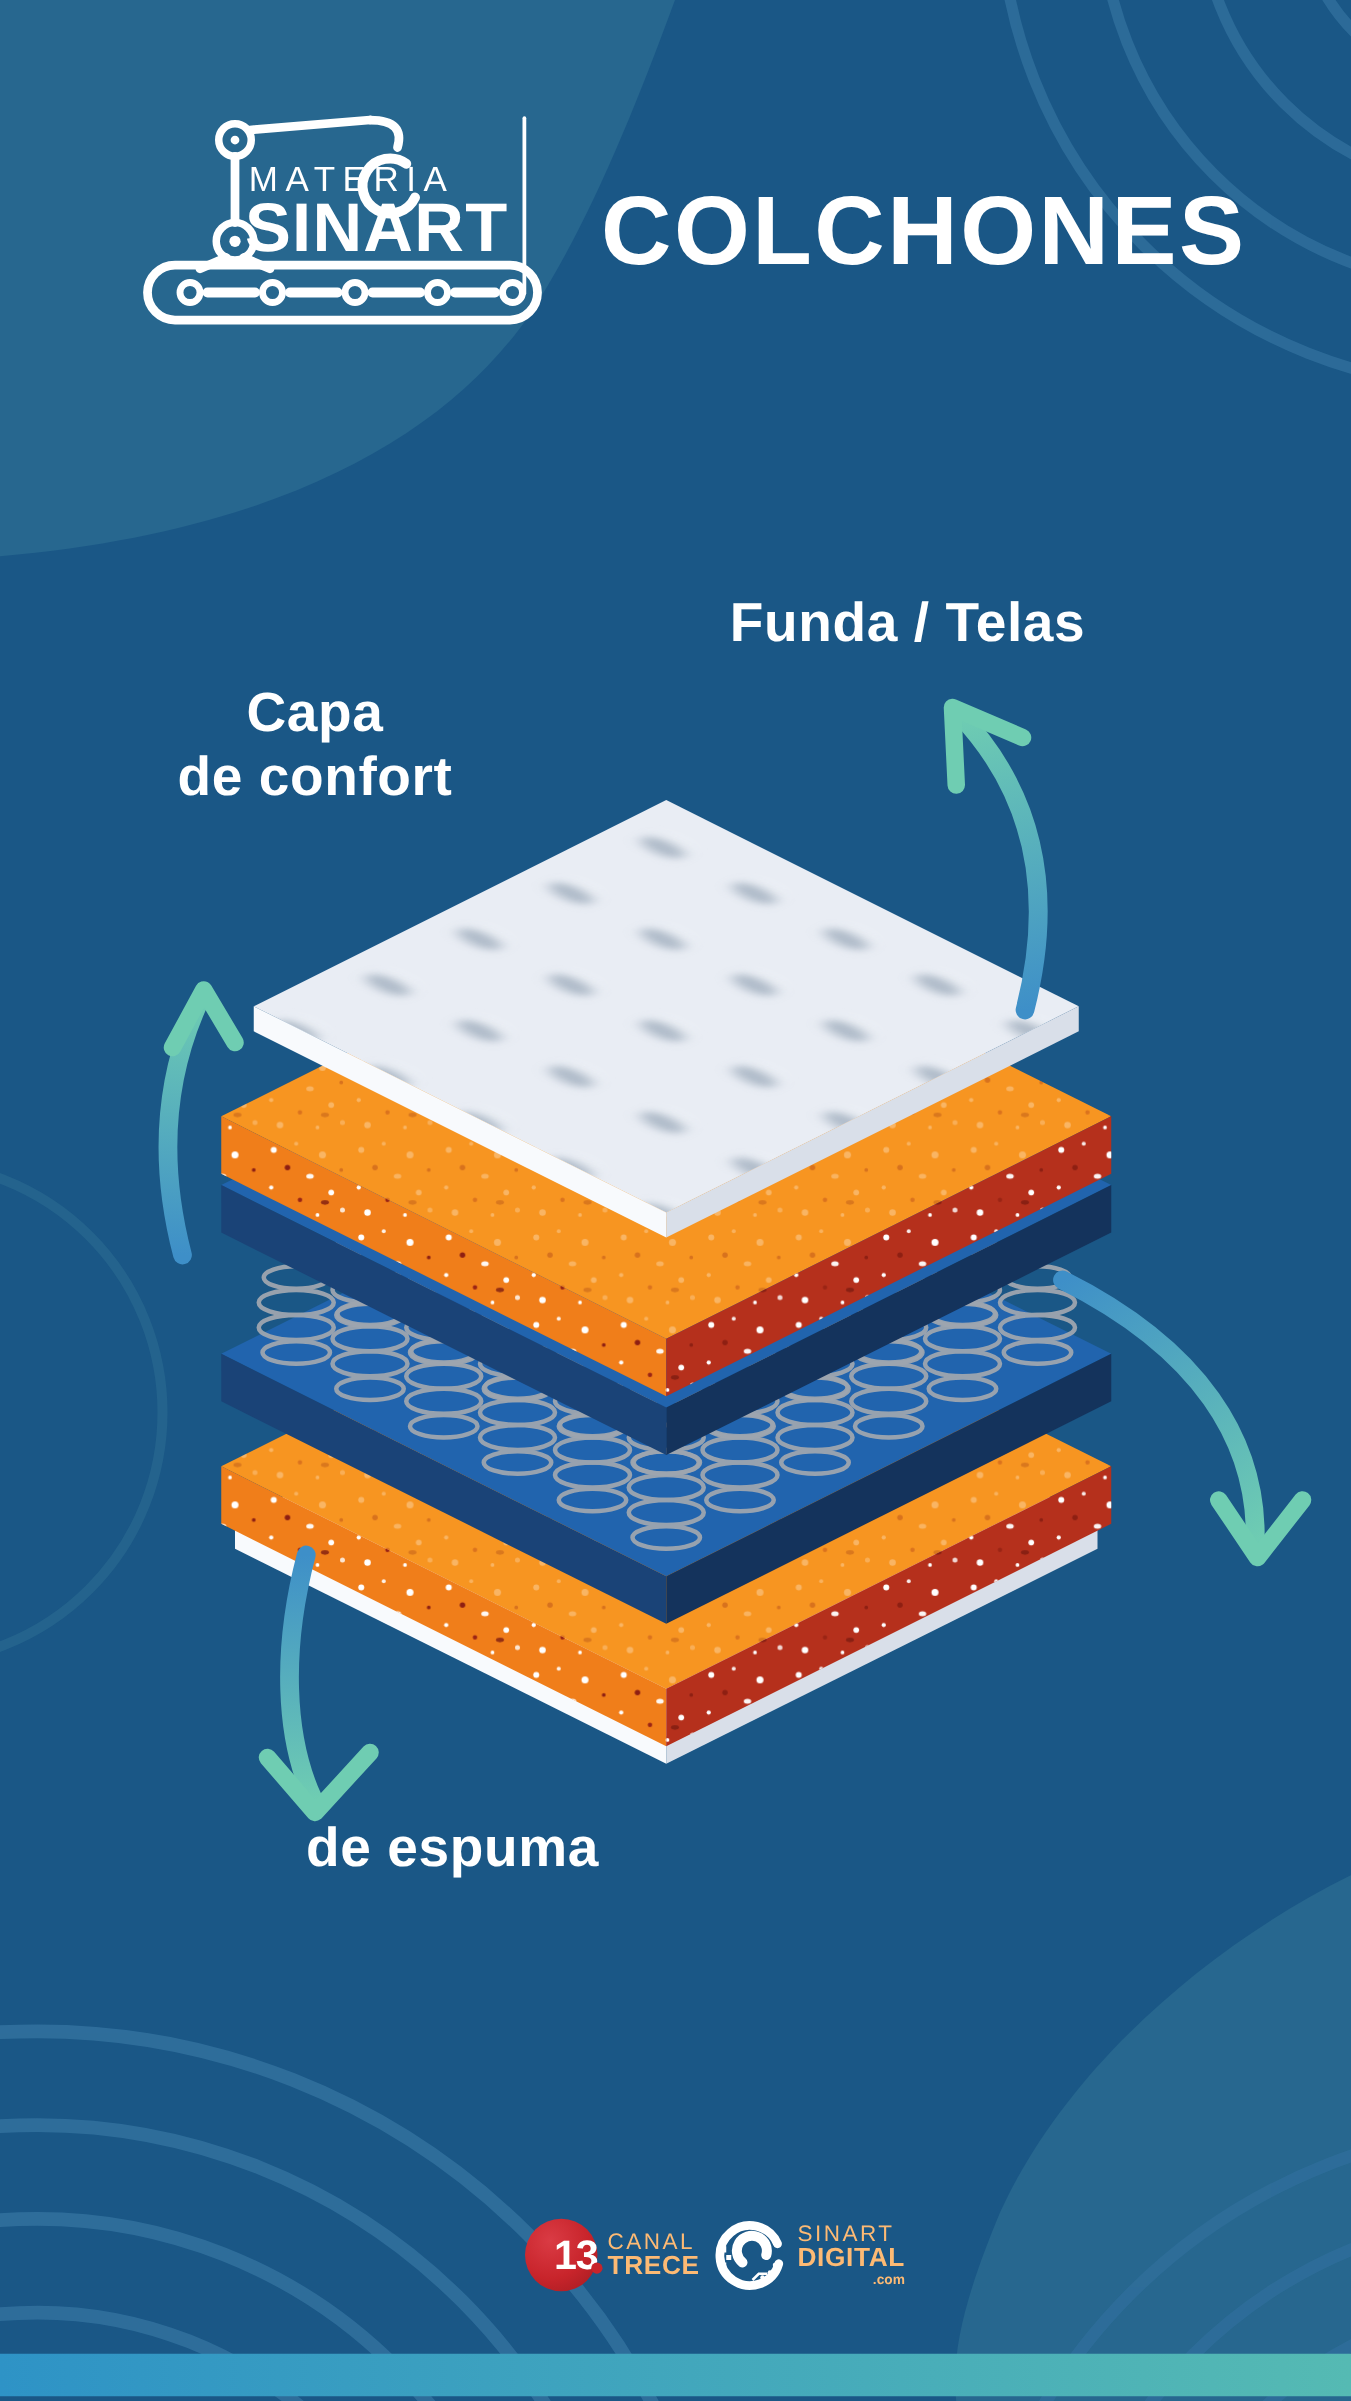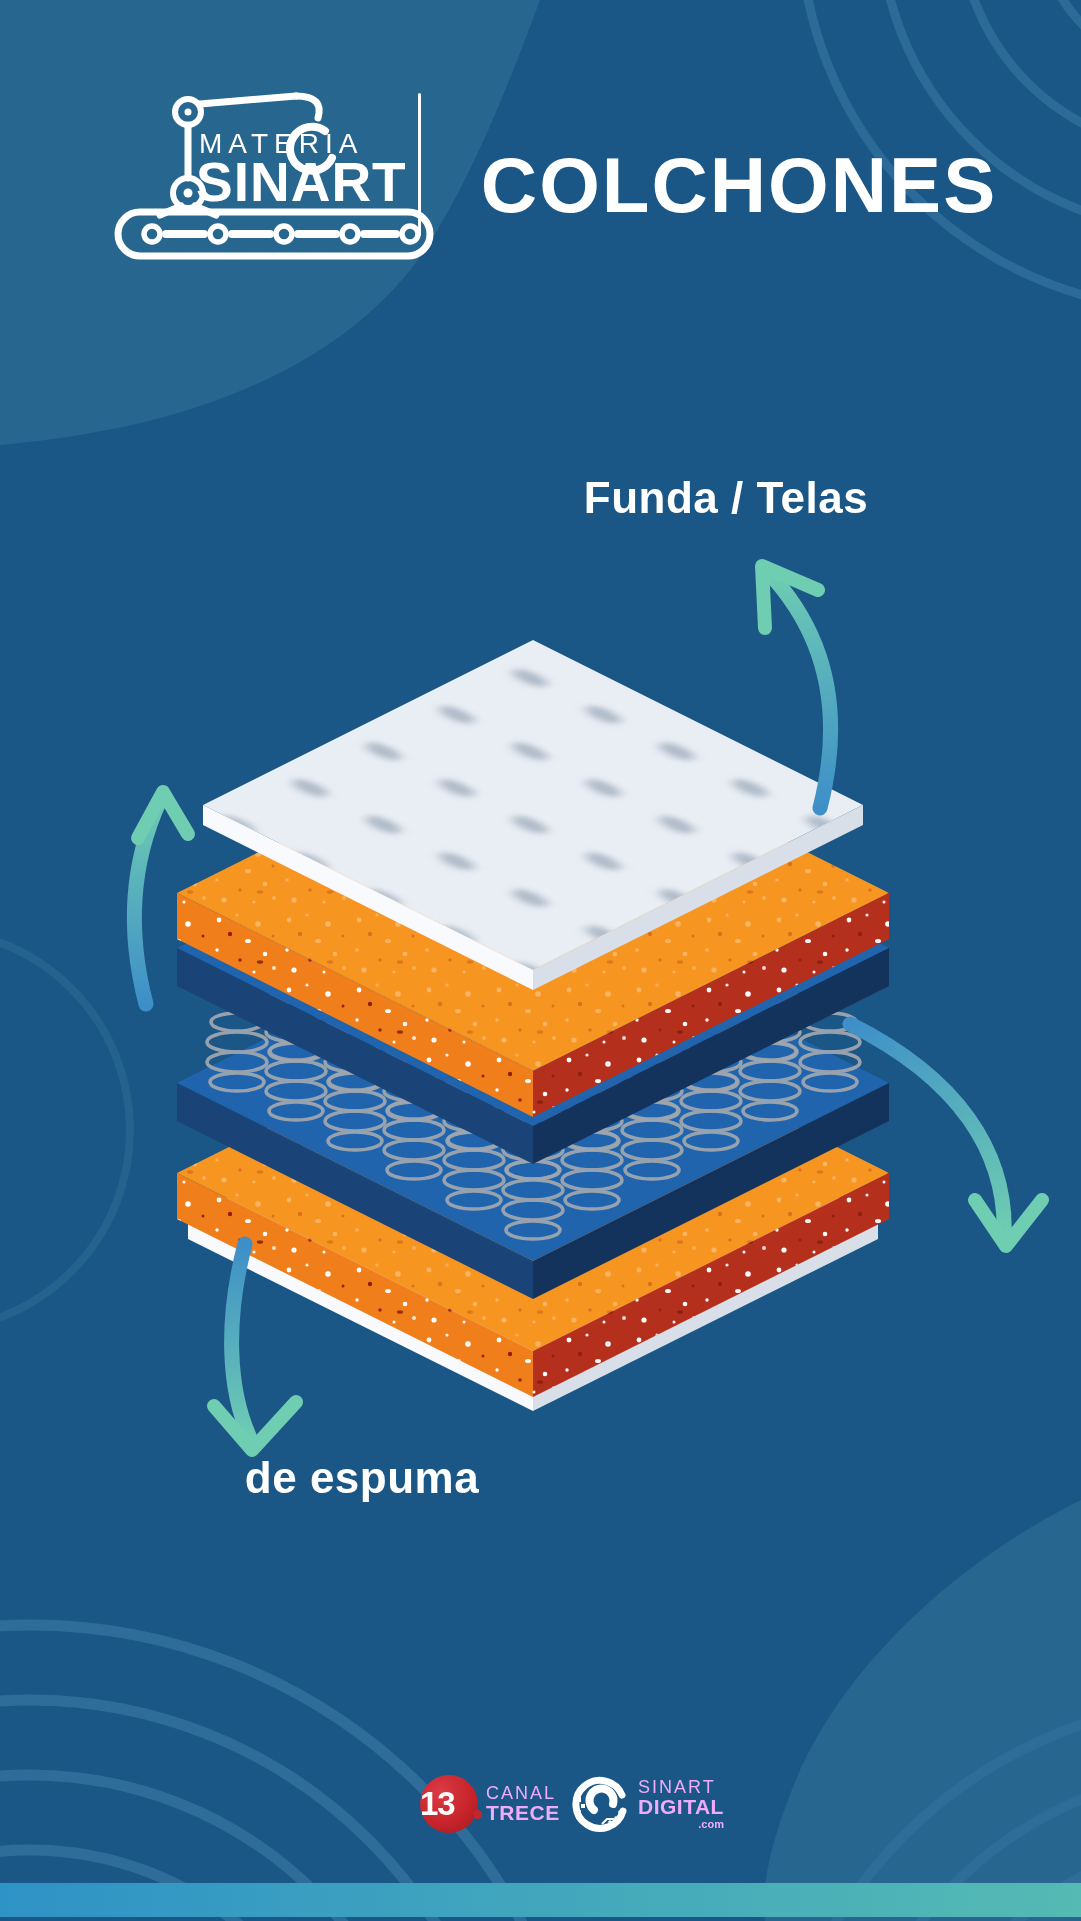--- a/index.html
+++ b/index.html
@@ -16,24 +16,24 @@
   .diagram-label{transform:translate(-50%,-50%);font-weight:700;font-size:44px;line-height:1.16;text-align:center;letter-spacing:.5px;}
   .lbl-funda{left:726px;top:498px;}
   .lbl-capa{left:252px;top:596px;}
   .lbl-resortes{left:891px;top:1320px;}
   .lbl-base{left:362px;top:1478px;}
   .logo-row{position:absolute;display:flex;align-items:center;gap:8px;}
   #canal-logo{left:420px;top:1775px;}
   #sinart-logo{left:572px;top:1775px;}
   .badge13{width:58px;height:58px;border-radius:50%;
     background:radial-gradient(circle at 35% 30%,#DA3B44 0%,#C8242B 55%,#A01B20 100%);
-    display:flex;align-items:center;justify-content:flex-start;position:relative;}
+    display:flex;align-items:center;justify-content:flex-end;position:relative;}
   .badge13 .num{color:#fff;font-size:33px;font-weight:900;letter-spacing:-1px;}
   .badge13 .tail{position:absolute;right:-4px;bottom:14px;width:9px;height:9px;border-radius:50%;}
-  .logo-text{display:flex;flex-direction:column;color:#f0abfc;line-height:1.02;}
+  .logo-text{display:flex;flex-direction:column;color:#fdba74;line-height:1.02;}
   .logo-text .l1{font-size:18px;letter-spacing:2px;font-weight:400;}
   .logo-text .l2{font-size:21px;font-weight:800;letter-spacing:.5px;}
   .logo-text .suffix{font-size:11px;font-weight:700;align-self:flex-end;margin-top:1px;text-align:right;}
 </style>
 </head>
 <body>
 
 <div class="canvas">
 
   <svg class="scene" width="1081" height="1921" viewBox="0 0 1081 1921">
@@ -247,20 +247,24 @@
 
     <rect x="0" y="1883" width="1081" height="34" fill="url(#barGrad)"></rect>
   </svg>
 
   <div class="txt brand-materia">MATERIA</div>
   <div class="txt brand-prima">SINART</div>
   <div class="divider"></div>
   <div class="txt page-title">COLCHONES</div>
 
   <div class="txt diagram-label lbl-funda">Funda / Telas</div>
+  <div class="txt diagram-label lbl-capa">
+    <div>Capa</div>
+    <div>de confort</div>
+  </div>
   <div class="txt diagram-label lbl-base">
     <div>de espuma</div>
   </div>
 
   <div class="logo-row" id="canal-logo">
     <div class="badge13">
       <span class="num">13</span>
       <span class="tail" style="background: rgb(200, 36, 43);"></span>
     </div>
     <div class="logo-text">

